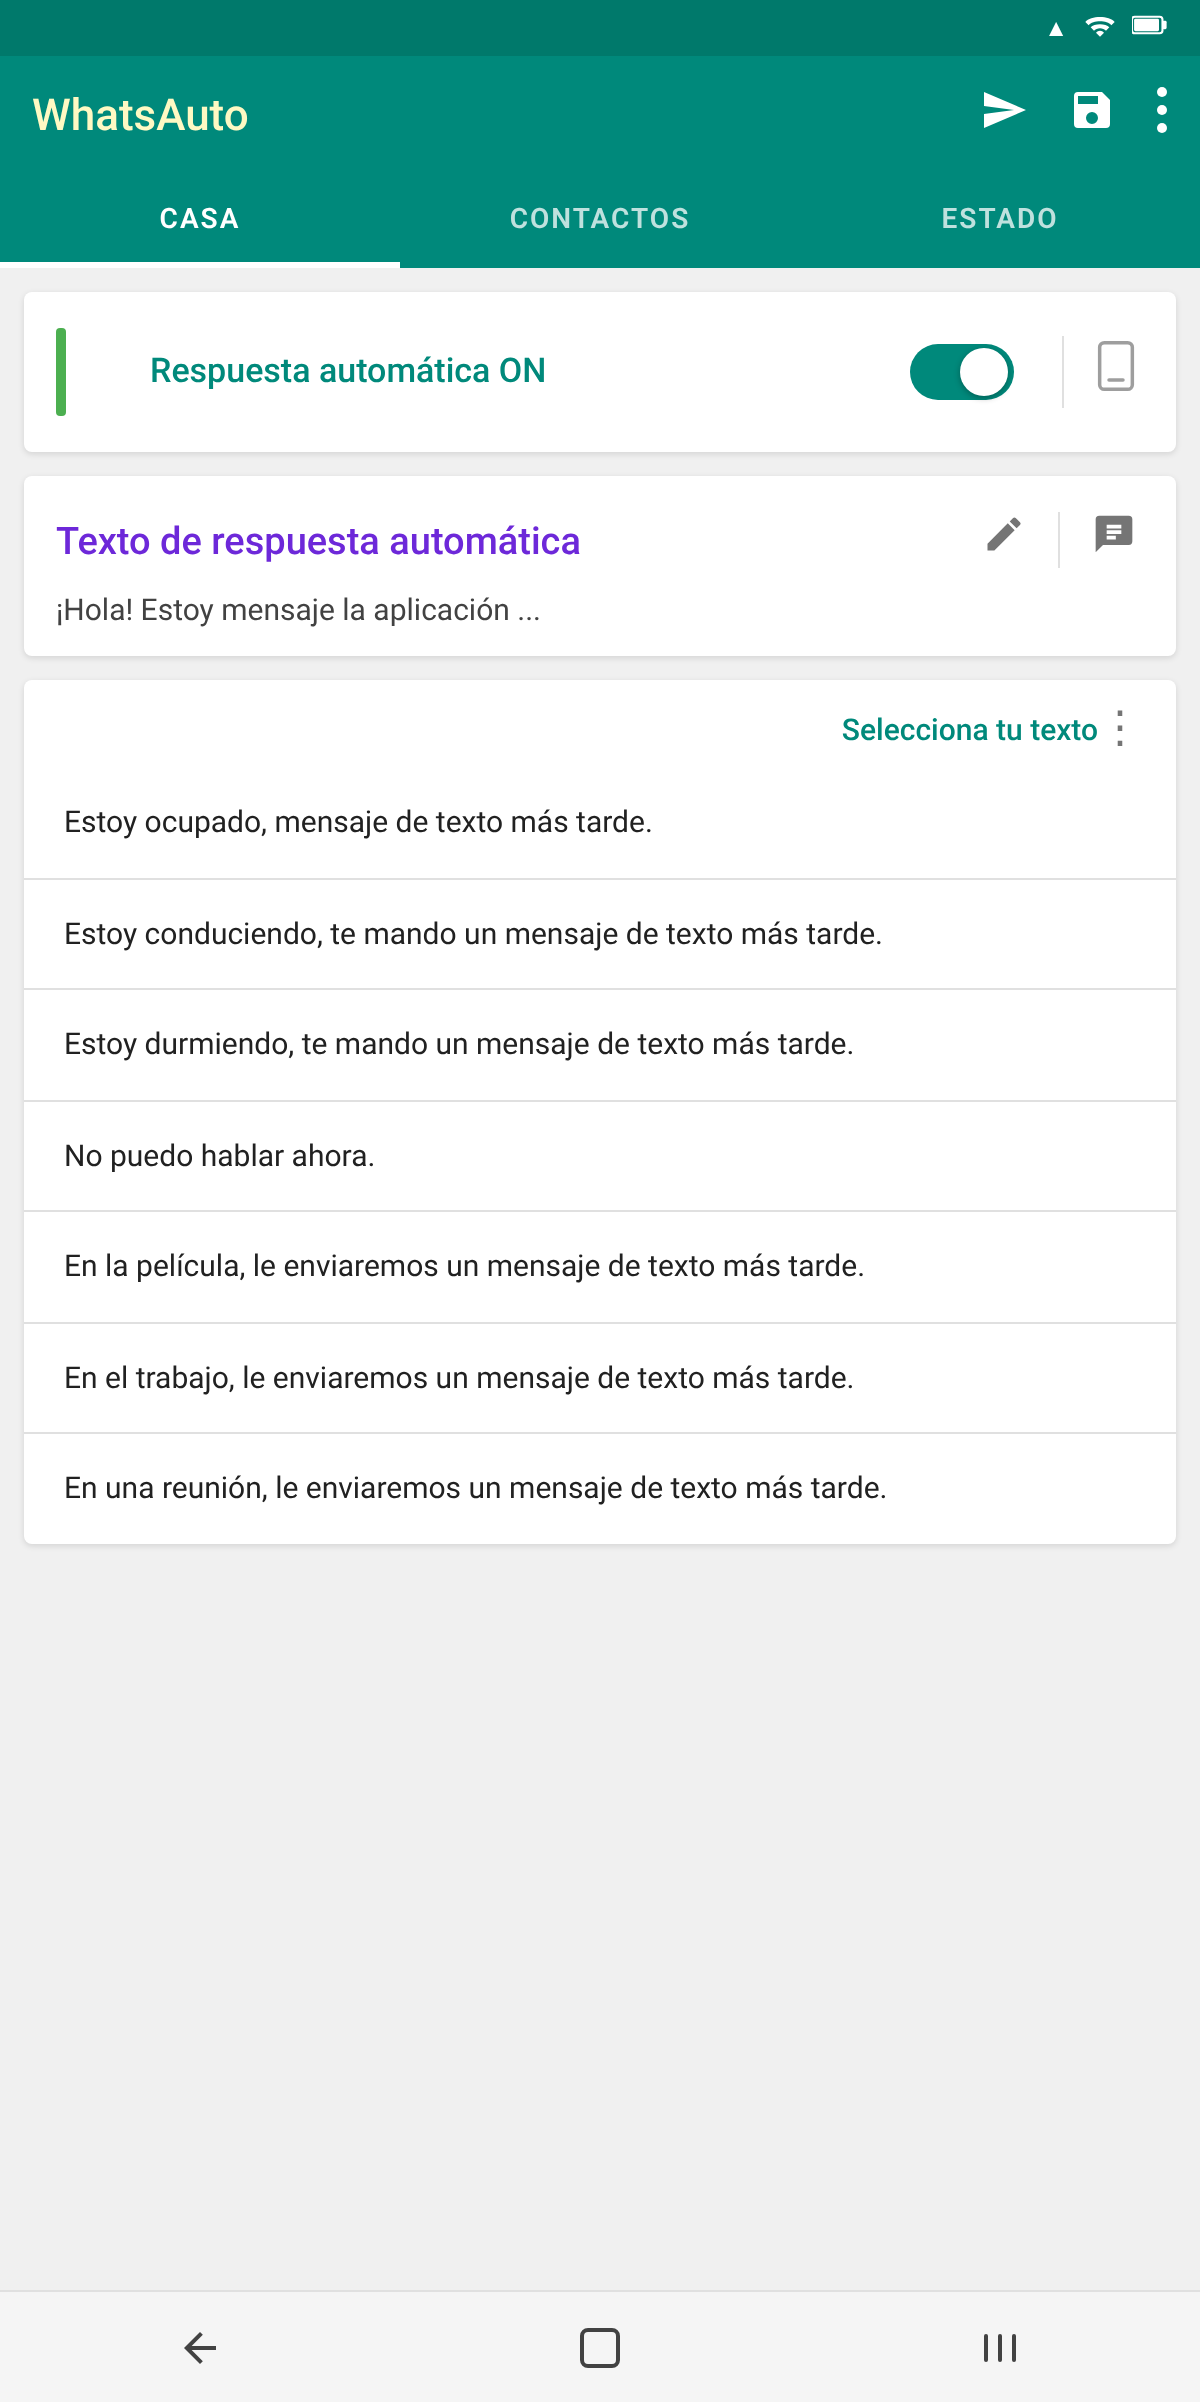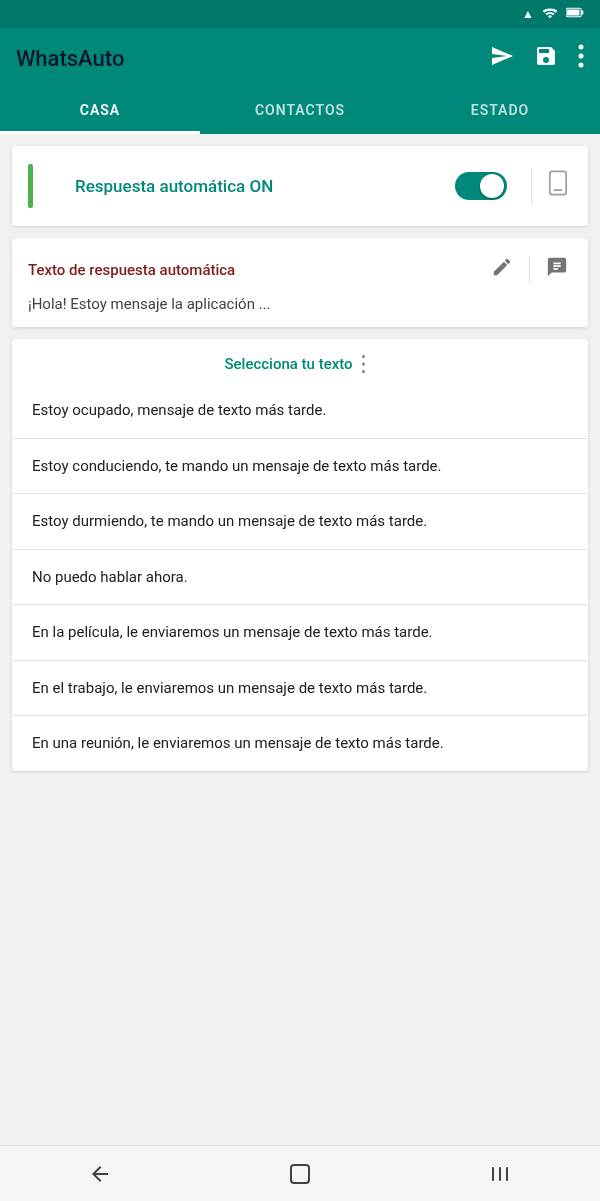--- a/index.html
+++ b/index.html
@@ -42,21 +42,21 @@
     .app-bar {
       background: #00897B;
       height: 60px;
       display: flex;
       align-items: center;
       justify-content: space-between;
       padding: 0 16px;
     }
 
     .app-bar-title {
-      color: #0f172a;
+      color: #fef9c3;
       font-size: 22px;
       font-weight: 500;
     }
 
     .app-bar-actions {
       display: flex;
       align-items: center;
       gap: 20px;
     }
 
@@ -188,22 +188,22 @@
     }
 
     .response-text-header {
       display: flex;
       align-items: center;
       justify-content: space-between;
       margin-bottom: 8px;
     }
 
     .response-text-title {
-      color: #7f1d1d;
-      font-size: 15px;
+      color: #6d28d9;
+      font-size: 19px;
       font-weight: 500;
     }
 
     .response-text-actions {
       display: flex;
       align-items: center;
       gap: 4px;
     }
 
     .action-icon {
@@ -221,21 +221,21 @@
     }
 
     .response-text-preview {
       color: #424242;
       font-size: 15px;
     }
 
     .select-text-header {
       display: flex;
       align-items: center;
-      justify-content: center;
+      justify-content: flex-end;
       padding: 14px 16px 8px 16px;
     }
 
     .select-text-title {
       color: #00897B;
       font-size: 15px;
       font-weight: 500;
     }
 
     .more-icon {

